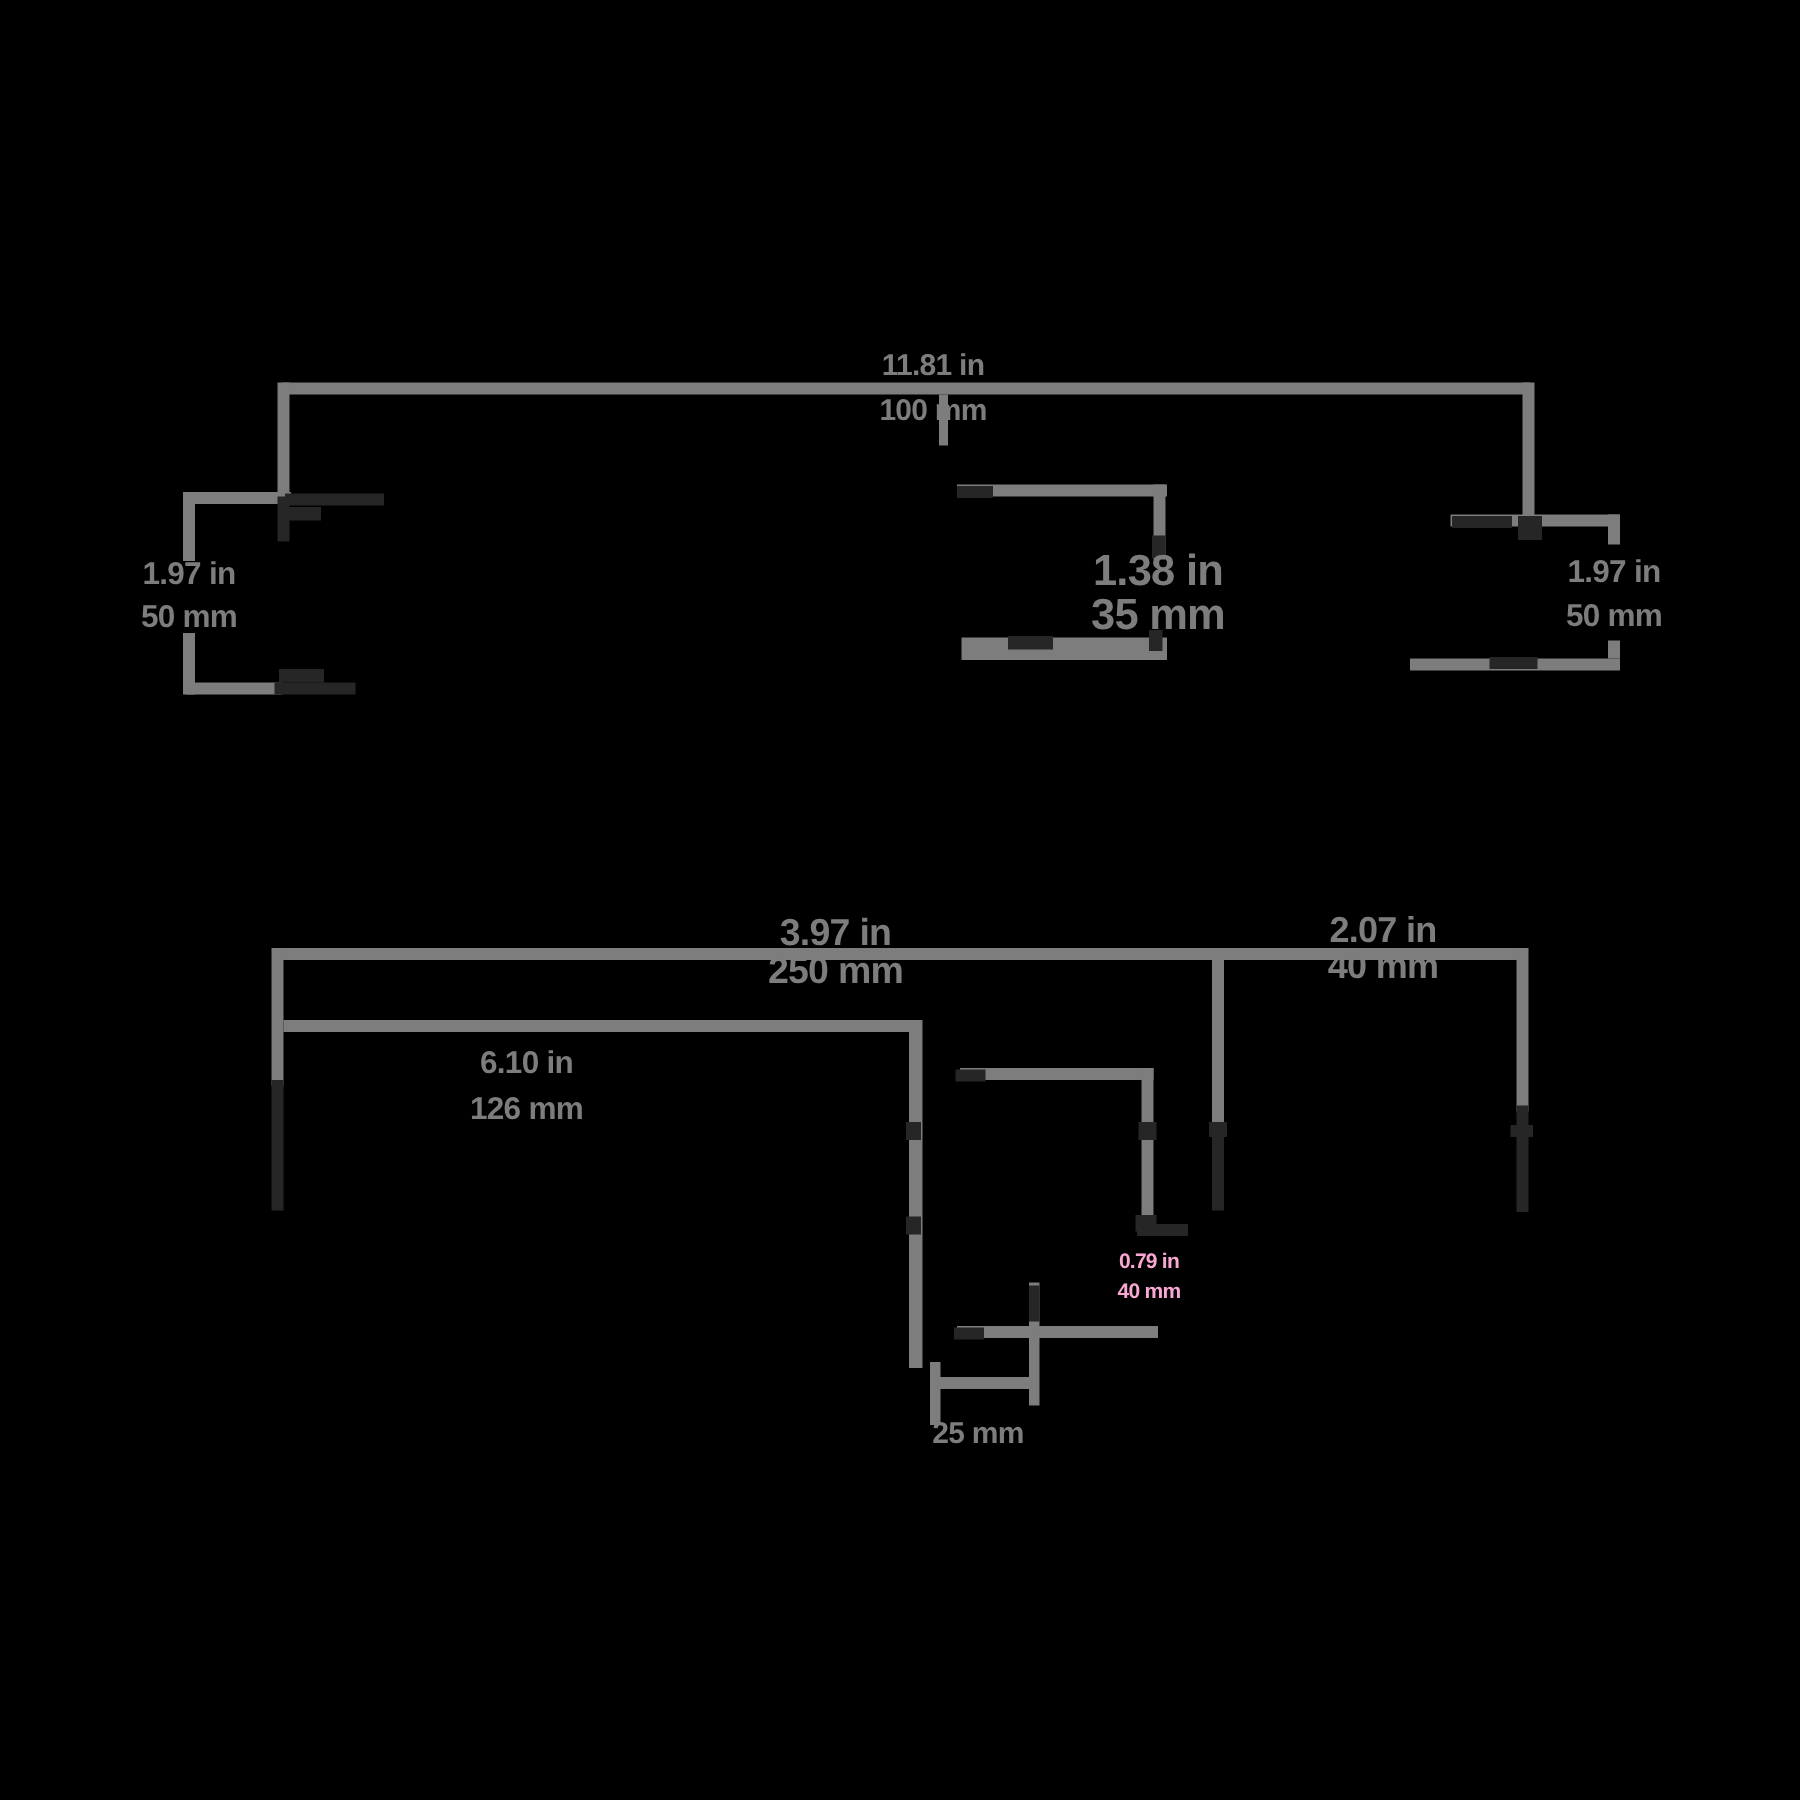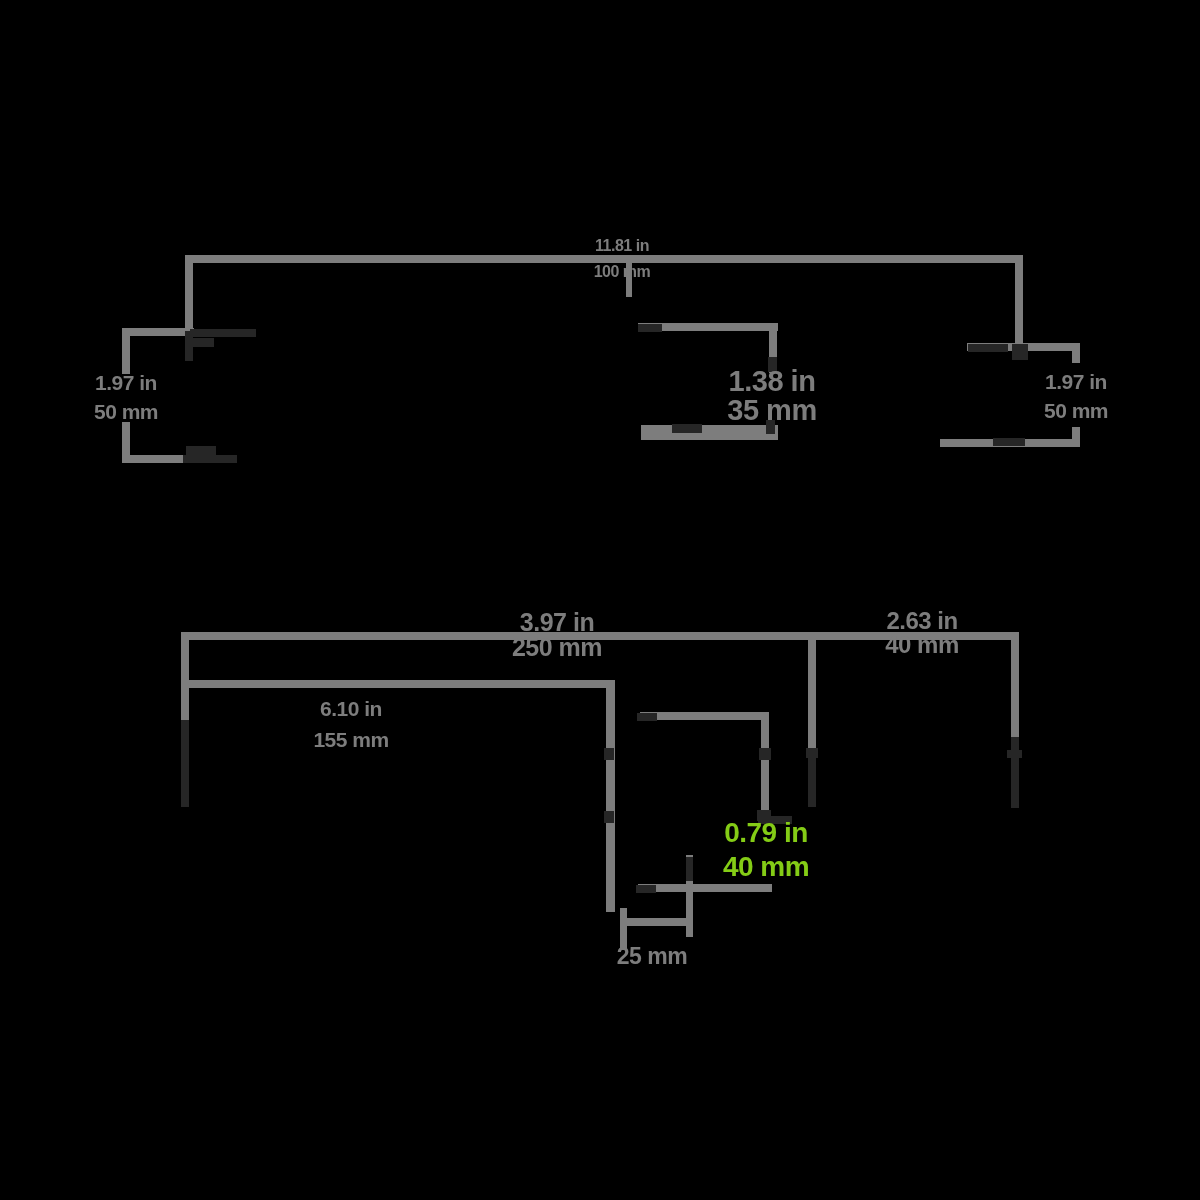--- a/index.html
+++ b/index.html
@@ -72,48 +72,48 @@
     <div class="dim-line" style="left: 808px; top: 750px; width: 8px; height: 57px; background: rgb(38, 38, 38);"></div>
     <div class="dim-line" style="left: 806px; top: 748px; width: 12px; height: 10px; background: rgb(38, 38, 38);"></div>
     <div class="dim-line" style="left: 637px; top: 713px; width: 20px; height: 8px; background: rgb(38, 38, 38);"></div>
     <div class="dim-line" style="left: 636px; top: 885px; width: 20px; height: 8px; background: rgb(38, 38, 38);"></div>
     <div class="dim-line" style="left: 759px; top: 748px; width: 12px; height: 12px; background: rgb(38, 38, 38);"></div>
     <div class="dim-line" style="left: 757px; top: 810px; width: 14px; height: 11px; background: rgb(38, 38, 38);"></div>
     <div class="dim-line" style="left: 604px; top: 748px; width: 10px; height: 12px; background: rgb(38, 38, 38);"></div>
     <div class="dim-line" style="left: 604px; top: 811px; width: 10px; height: 12px; background: rgb(38, 38, 38);"></div>
     <div class="dim-line" style="left: 686px; top: 857px; width: 7px; height: 24px; background: rgb(38, 38, 38);"></div>
     <div class="dim-line" style="left: 758px; top: 816px; width: 34px; height: 8px; background: rgb(38, 38, 38);"></div>
-    <div class="dim-label" style="left: 622px; top: 259px; font-size: 16px; color: rgb(125, 125, 125);">
+    <div class="dim-label" style="left: 622px; top: 259px; font-size: 20px; color: rgb(125, 125, 125);">
       <span class="row">11.81 in</span>
       <span class="row" style="margin-top: 10px;">100 mm</span>
     </div>
     <div class="dim-label" style="left: 126px; top: 397px; font-size: 21px; color: rgb(125, 125, 125);">
       <span class="row">1.97 in</span>
       <span class="row" style="margin-top: 8px;">50 mm</span>
     </div>
     <div class="dim-label" style="left: 772px; top: 396px; font-size: 29px; color: rgb(125, 125, 125);">
       <span class="row">1.38 in</span>
       <span class="row" style="margin-top: 0px; text-align: center;">35 mm</span>
     </div>
     <div class="dim-label" style="left: 1076px; top: 396px; font-size: 21px; color: rgb(125, 125, 125);">
       <span class="row">1.97 in</span>
       <span class="row" style="margin-top: 8px;">50 mm</span>
     </div>
     <div class="dim-label" style="left: 557px; top: 635px; font-size: 25px; color: rgb(125, 125, 125);">
       <span class="row">3.97 in</span>
       <span class="row" style="margin-top: 0px;">250 mm</span>
     </div>
     <div class="dim-label" style="left: 922px; top: 633px; font-size: 24px; color: rgb(125, 125, 125);">
-      <span class="row">2.63 in</span>
+      <span class="row">2.07 in</span>
       <span class="row" style="margin-top: 0px;">40 mm</span>
     </div>
     <div class="dim-label" style="left: 351px; top: 684px; font-size: 21px; color: rgb(125, 125, 125); margin-top: 40px;">
       <span class="row">6.10 in</span>
-      <span class="row" style="margin-top: 10px;">155 mm</span>
+      <span class="row" style="margin-top: 10px;">126 mm</span>
     </div>
-    <div class="dim-label" style="left: 766px; top: 850px; font-size: 28px; color: #84cc16;">
+    <div class="dim-label" style="left: 766px; top: 850px; font-size: 14px; color: #f9a8d4;">
       <span class="row">0.79 in</span>
       <span class="row" style="margin-top: 6px;">40 mm</span>
     </div>
-    <div class="dim-label" style="left: 652px; top: 956px; font-size: 23px; color: rgb(125, 125, 125);">
+    <div class="dim-label" style="left: 652px; top: 956px; font-size: 20px; color: rgb(125, 125, 125);">
       <span class="row">25 mm</span>
     </div>
   </div>
 
 </body></html>

